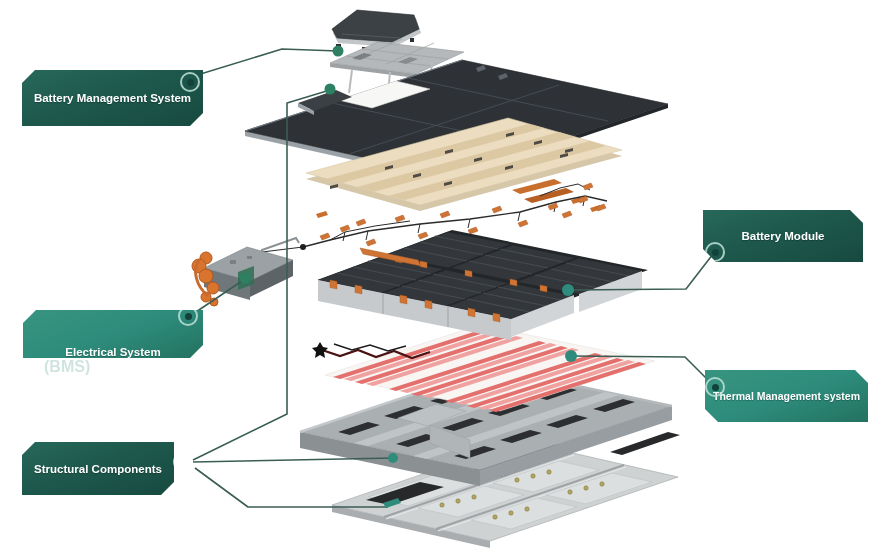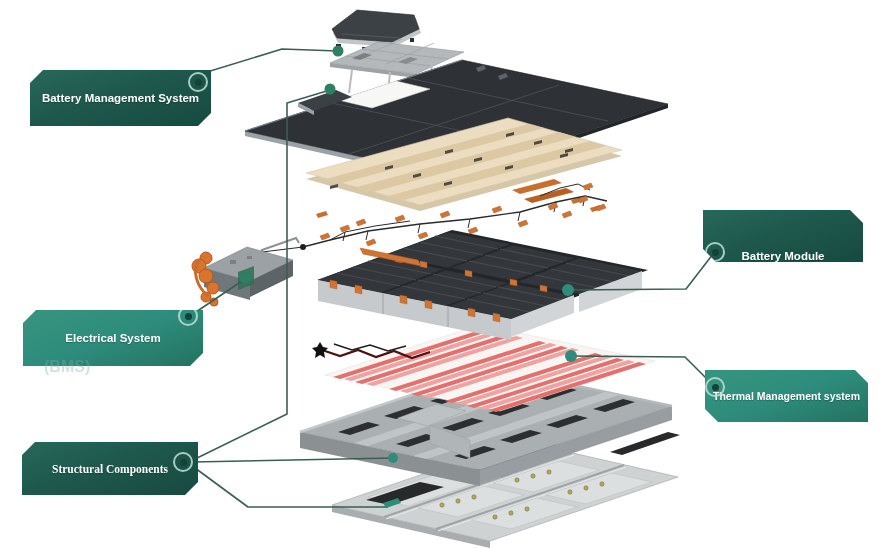--- a/index.html
+++ b/index.html
@@ -10,24 +10,24 @@
          color:#ffffff;font-weight:bold;font-size:11.5px;text-align:center;
          text-shadow:0 1px 1px rgba(0,0,0,.25);}
   .label.dark{background:linear-gradient(160deg,#27685a 0%,#1e584c 45%,#174a40 100%);}
   .label.teal{background:linear-gradient(160deg,#36947f 0%,#2e8c7c 50%,#23725f 100%);}
   .cut-left {clip-path:polygon(13px 0,100% 0,100% calc(100% - 13px),calc(100% - 13px) 100%,0 100%,0 13px);}
   .cut-right{clip-path:polygon(0 0,calc(100% - 13px) 0,100% 13px,100% 100%,13px 100%,0 calc(100% - 13px));}
   .ring{position:absolute;width:20px;height:20px;border:2px solid rgba(190,226,214,.85);
         border-radius:50%;box-sizing:border-box;}
   .ring::after{content:'';position:absolute;left:50%;top:50%;width:7px;height:7px;
         margin:-3.5px 0 0 -3.5px;border-radius:50%;background:#12423a;}
-  #lbl-bms{left:30px;top:70px;width:181px;height:56px;}
-  #lbl-electrical{left:23px;top:310px;width:180px;height:56px;}
-  #lbl-structural{left:22px;top:442px;width:176px;height:53px;font-family:Liberation Serif, serif;}
-  #lbl-module{left:703px;top:210px;width:160px;height:52px;align-items:flex-end;}
+  #lbl-bms{left:22px;top:70px;width:181px;height:56px;}
+  #lbl-electrical{left:23px;top:310px;width:180px;height:48px;align-items:flex-end;}
+  #lbl-structural{left:22px;top:442px;width:152px;height:53px;}
+  #lbl-module{left:703px;top:210px;width:160px;height:52px;}
   #lbl-thermal{left:705px;top:370px;width:163px;height:52px;font-size:10.5px;}
   #ghost{position:absolute;left:44px;top:358px;font-weight:bold;font-size:16px;
          color:#79b5a7;opacity:.35;}
 </style>
 </head>
 <body>
 
 <div id="canvas">
 
 <svg width="880" height="548" viewBox="0 0 880 548">

